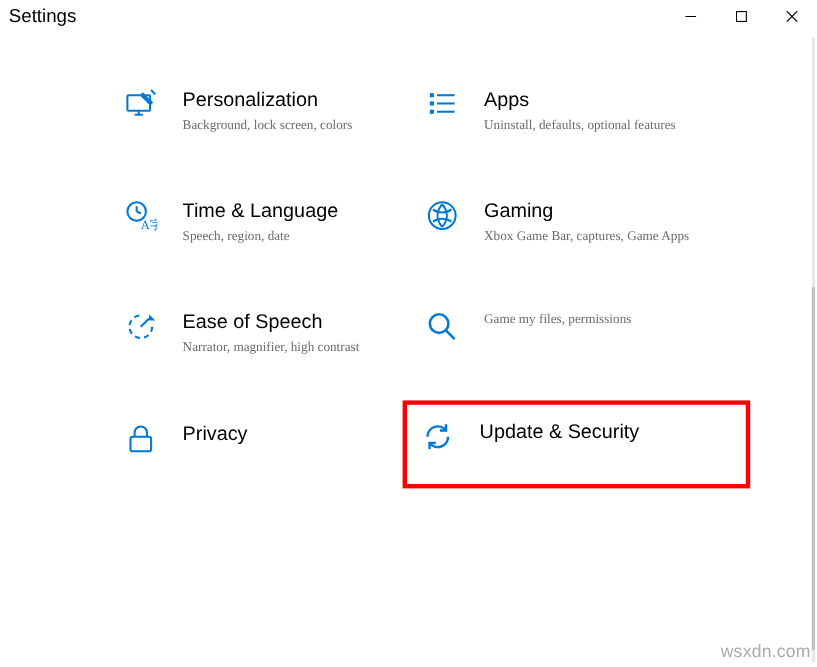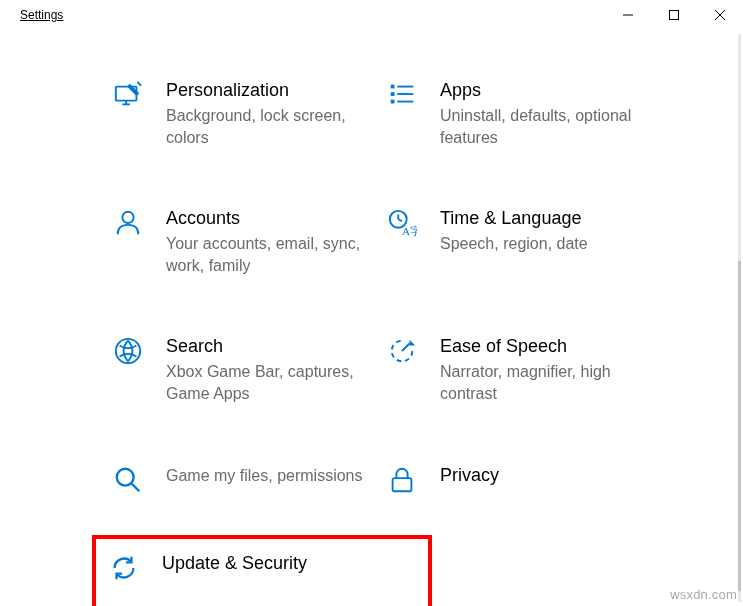--- a/index.html
+++ b/index.html
@@ -10,24 +10,23 @@
     color: #000000;
     width: 743px;
     height: 606px;
     overflow: hidden;
     position: relative;
   }
   .titlebar {
     display: flex;
     align-items: center;
     height: 30px;
-    padding-left: 20px;
-    font-size: 12px;
+    padding-left: 8px;
+    font-size: 17px;
     user-select: none;
-    text-decoration: underline;
   }
   .titlebar-title { flex: 0 0 auto; }
   .titlebar-spacer { flex: 1; }
   .win-controls { display: flex; }
   .win-btn {
     width: 46px;
     height: 30px;
     display: flex;
     align-items: center;
     justify-content: center;
@@ -67,30 +66,31 @@
     justify-content: center;
   }
   .tile-icon svg { width: 30px; height: 30px; }
   .tile-text { flex: 1; }
   .tile-title {
     font-size: 18px;
     color: #000;
     margin-bottom: 4px;
   }
   .tile-desc {
-    font-size: 16px;
+    font-size: 12px;
     color: #6b6b6b;
     line-height: 1.35;
+    font-family: Liberation Serif, serif;
   }
   .highlight {
     border: 4px solid #ff0000;
     padding: 14px 10px 28px 10px;
     margin-left: -18px;
     margin-top: -20px;
-    width: 340px;
+    width: 316px;
   }
   .scrollbar-track {
     position: absolute;
     right: 2px;
     top: 34px;
     bottom: 4px;
     width: 3px;
     background: #e8e8e8;
   }
   .scrollbar-thumb {
@@ -98,21 +98,21 @@
     right: 0;
     width: 3px;
     top: 40%;
     height: 58%;
     background: #c2c2c2;
   }
   .watermark {
     position: absolute;
     right: 6px;
     bottom: 4px;
-    font-size: 13px;
+    font-size: 16px;
     color: #aaa;
     letter-spacing: 0.2px;
   }
 </style>
 </head>
 <body>
 
 <div class="titlebar">
   <span class="titlebar-title">Settings</span>
   <span class="titlebar-spacer"></span>
@@ -165,32 +165,20 @@
           <rect x="11" y="14" width="17" height="2"></rect>
           <rect x="11" y="22" width="17" height="2"></rect>
         </svg>
       </div>
       <div class="tile-text">
         <div class="tile-title">Apps</div>
         <div class="tile-desc">Uninstall, defaults, optional features</div>
       </div>
     </div>
 
-    <div class="tile">
-      <div class="tile-icon">
-        <svg viewBox="0 0 32 32" fill="none" stroke="#0078d7" stroke-width="2">
-          <circle cx="16" cy="10" r="6"></circle>
-          <path d="M5 28 C5 20 11 18 16 18 C21 18 27 20 27 28"></path>
-        </svg>
-      </div>
-      <div class="tile-text">
-        <div class="tile-title">Accounts</div>
-        <div class="tile-desc">Your accounts, email, sync, work, family</div>
-      </div>
-    </div>
 
     <div class="tile">
       <div class="tile-icon">
         <svg viewBox="0 0 32 32" fill="none" stroke="#0078d7" stroke-width="2">
           <circle cx="12" cy="12" r="9"></circle>
           <line x1="12" y1="7" x2="12" y2="12"></line>
           <line x1="12" y1="12" x2="16" y2="14"></line>
           <text x="16" y="29" font-size="12" fill="#0078d7" stroke="none" font-family="Segoe UI">A字</text>
         </svg>
       </div>
@@ -202,21 +190,21 @@
 
     <div class="tile">
       <div class="tile-icon">
         <svg viewBox="0 0 32 32" fill="none" stroke="#0078d7" stroke-width="2">
           <circle cx="16" cy="16" r="13"></circle>
           <path d="M16 5 C10 12 10 20 16 27 M16 5 C22 12 22 20 16 27"></path>
           <path d="M7 10 C12 14 20 14 25 10 M7 22 C12 18 20 18 25 22"></path>
         </svg>
       </div>
       <div class="tile-text">
-        <div class="tile-title">Search</div>
+        <div class="tile-title">Gaming</div>
         <div class="tile-desc">Xbox Game Bar, captures, Game Apps</div>
       </div>
     </div>
 
     <div class="tile">
       <div class="tile-icon">
         <svg viewBox="0 0 32 32" fill="none" stroke="#0078d7" stroke-width="2">
           <path d="M27 16 A11 11 0 1 1 16 5" stroke-dasharray="5 4"></path>
           <polygon points="24,4 30,10 24,10" fill="#0078d7" stroke="none"></polygon>
           <line x1="16" y1="16" x2="24" y2="8"></line>

